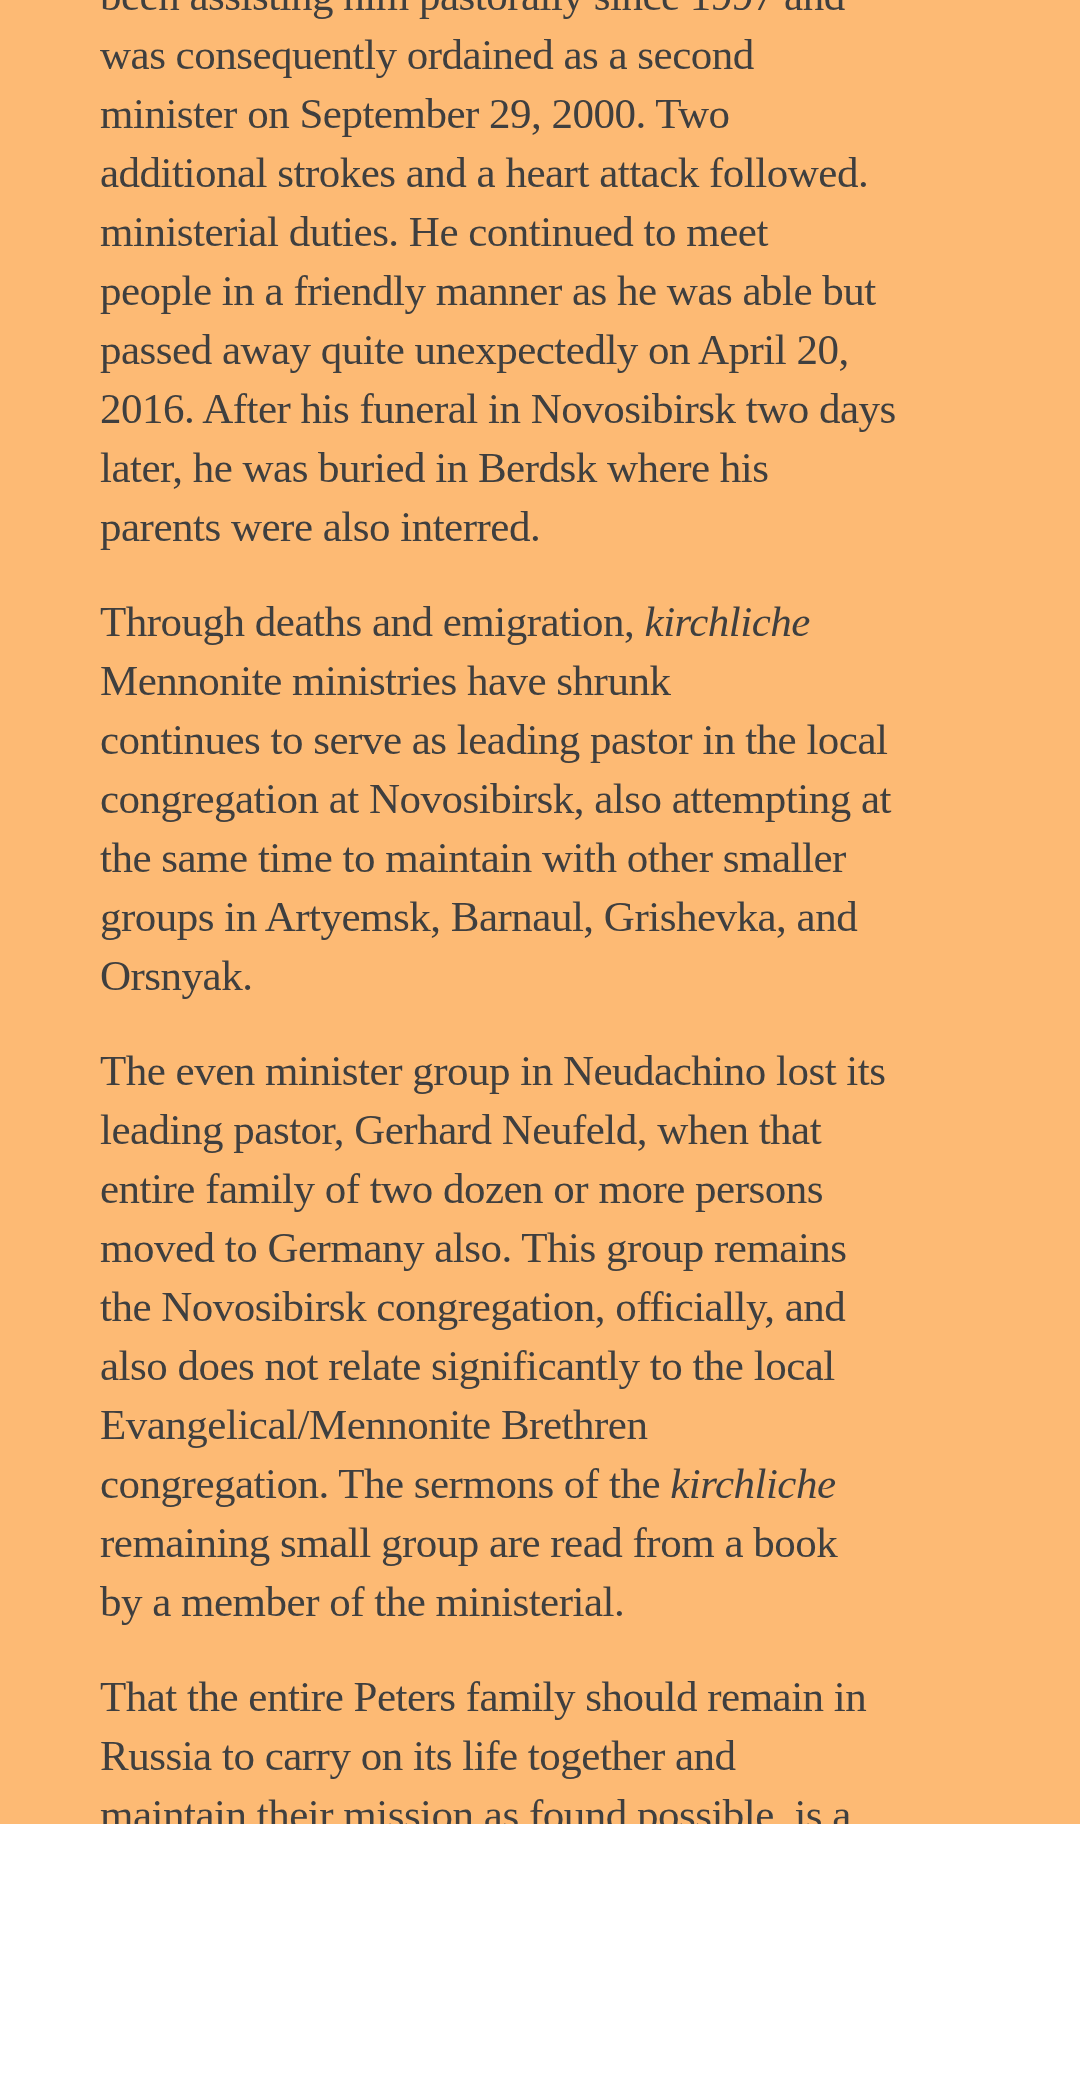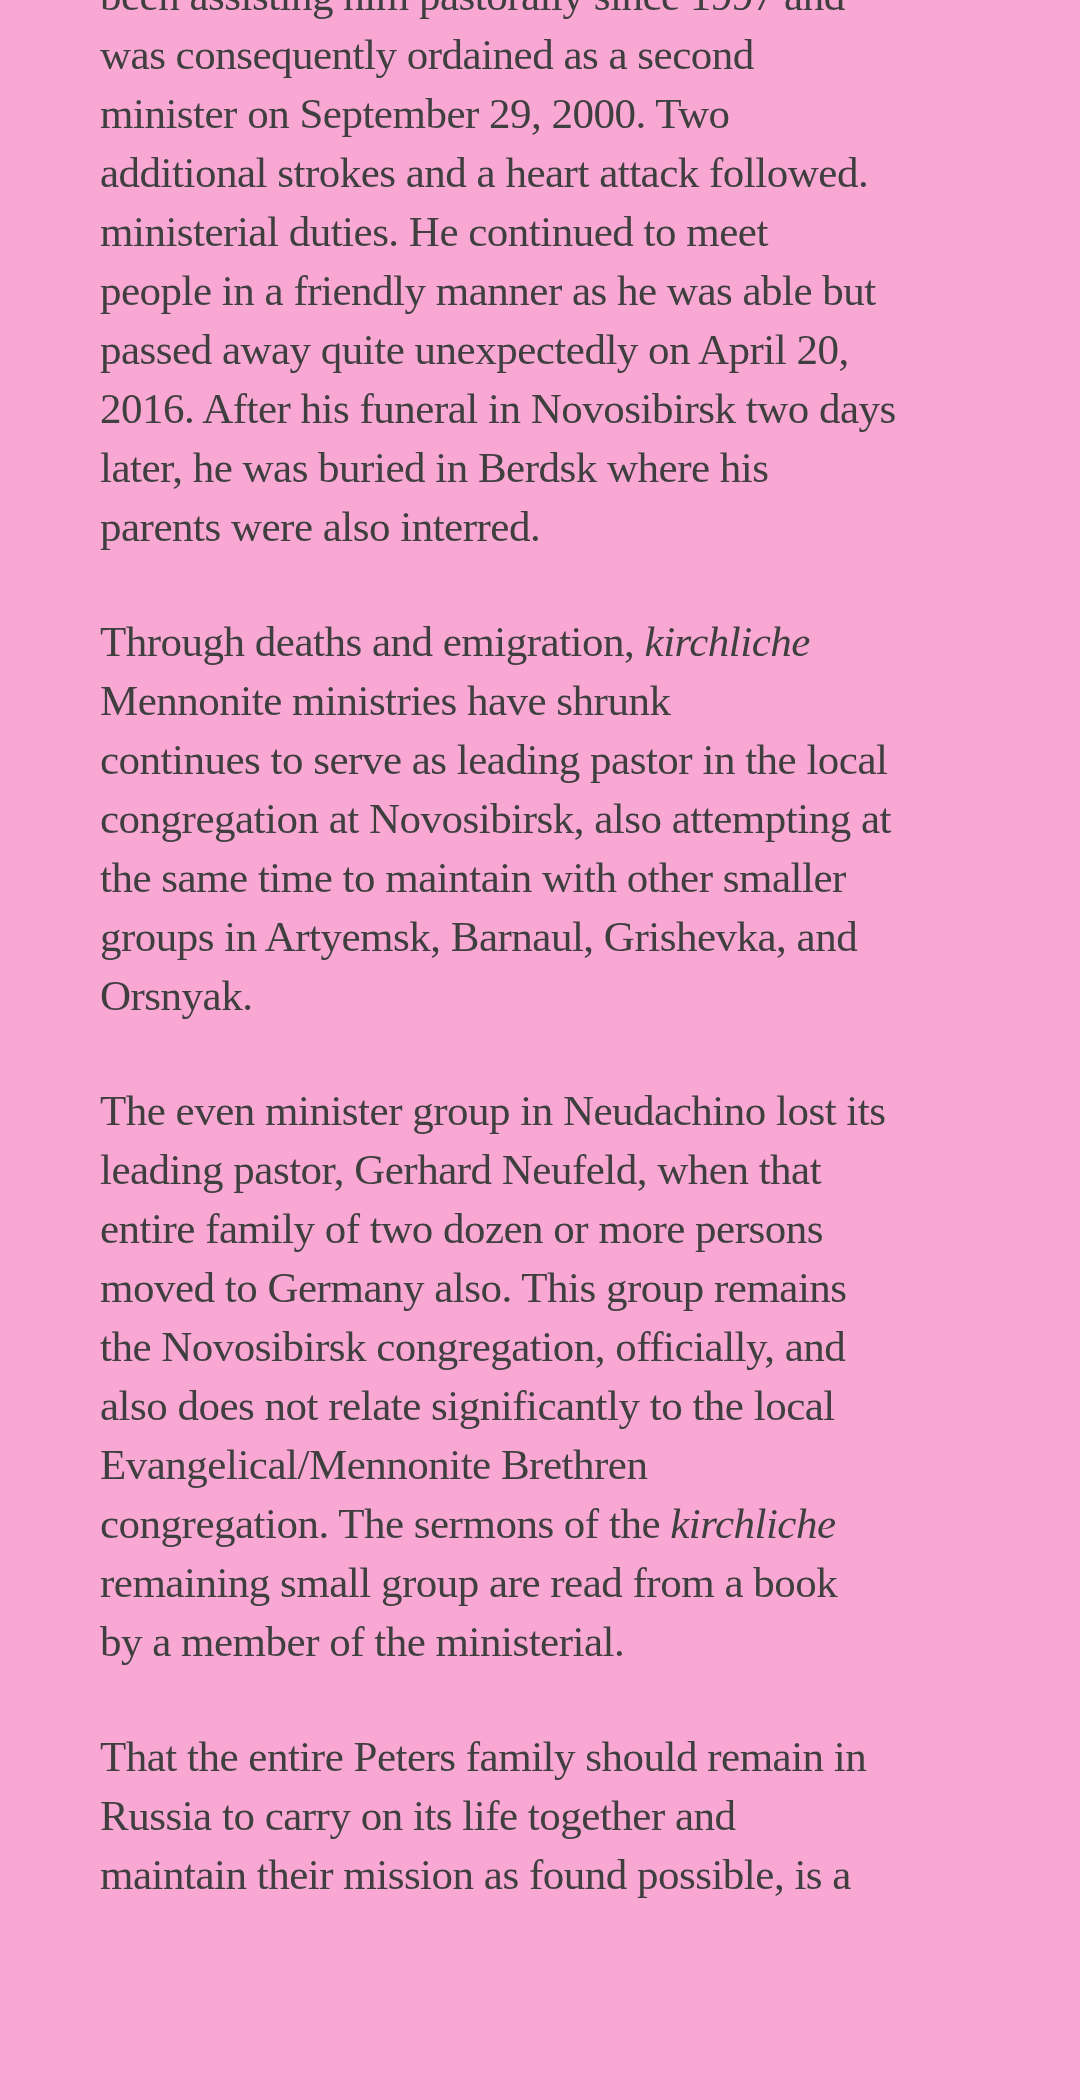--- a/index.html
+++ b/index.html
@@ -1,33 +1,33 @@
 <!DOCTYPE html>
 <html><head>
 <meta charset="utf-8">
 <style>
   html, body { margin: 0; padding: 0; background: #ffffff; }
   .viewport {
     position: relative;
     width: 1080px;
-    height: 2100px;
+    height: 1824px;
     overflow: hidden;
-    background: #f9a8d4;
+    background: #fdba74;
   }
   .article {
     margin-top: -34px;
     padding: 0 80px 0 100px;
     font-family: "Liberation Serif", "DejaVu Serif", serif;
     font-size: 43px;
     line-height: 59px;
     letter-spacing: -0.5px;
     color: #3f3f3f;
   }
   .paragraph { margin: 0; }
-  .paragraph + .paragraph { margin-top: 56px; }
+  .paragraph + .paragraph { margin-top: 36px; }
   .line { white-space: nowrap; }
   .run-italic { font-style: italic; }
 </style>
 </head>
 <body>
 
 <div class="viewport">
   <div class="article" id="article" style="color: rgb(63, 63, 63);">
       <div class="paragraph">
         <div class="line"><span class="run">been assisting him pastorally since 1997 and</span></div>

